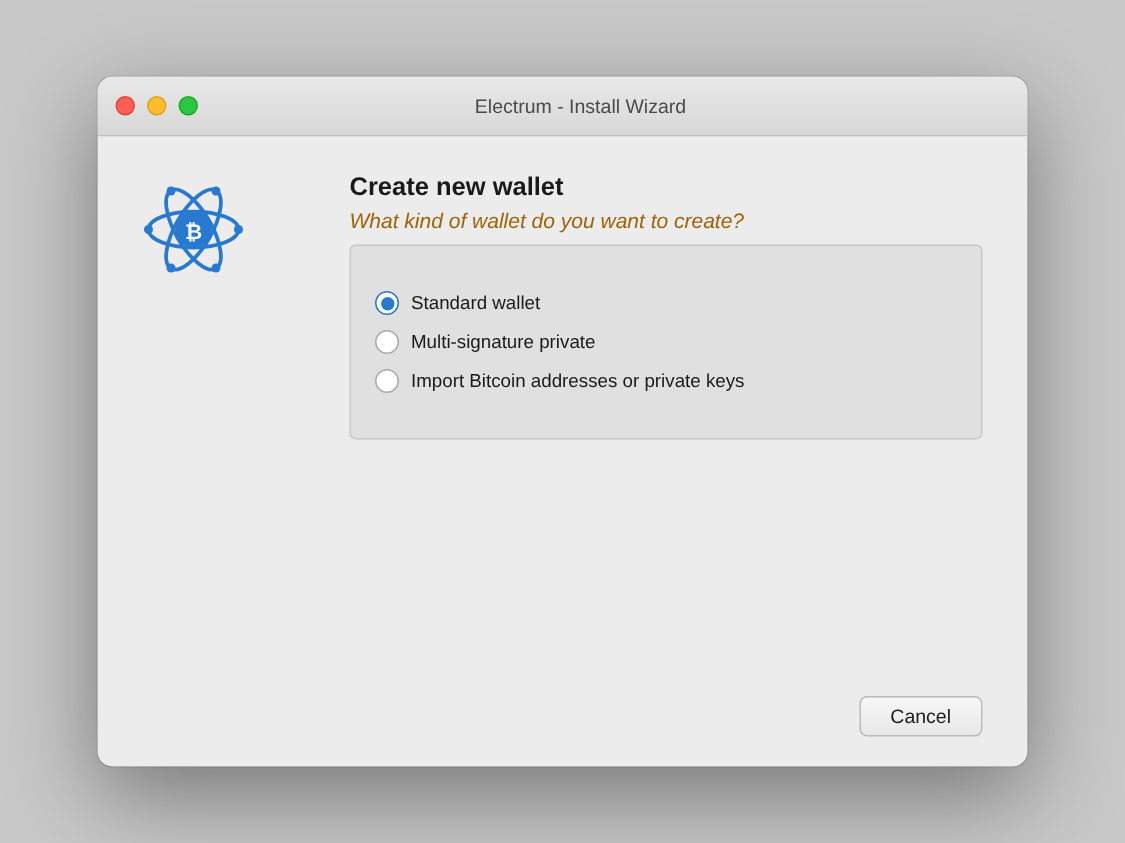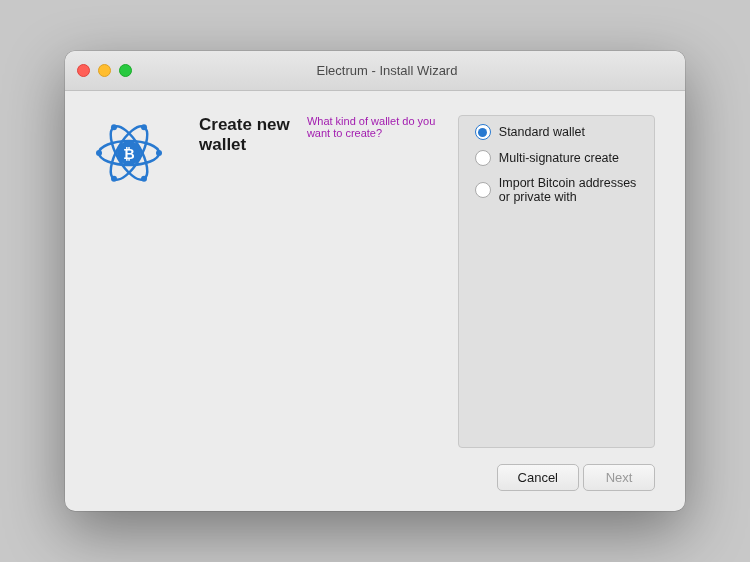--- a/index.html
+++ b/index.html
@@ -102,40 +102,42 @@
 
     
     .electrum-logo {
       width: 68px;
       height: 68px;
     }
 
     .content-area {
       flex: 1;
       display: flex;
-      gap: 12px;
+      flex-direction: column;
+      margin-left: 34px;
     }
 
     .page-title {
       font-size: 17px;
       font-weight: 700;
       color: #1a1a1a;
       margin-bottom: 4px;
     }
 
     .subtitle {
-      font-size: 11px;
-      color: #a21caf;
+      font-size: 14px;
+      color: #a16207;
       margin-bottom: 8px;
+      font-style: italic;
     }
 
     .options-box {
       background: #e0e0e0;
       border-radius: 4px;
-      padding: 8px 16px;
+      padding: 30px 16px;
       display: flex;
       flex-direction: column;
       gap: 10px;
       border: 1px solid #c8c8c8;
     }
 
     .radio-option {
       display: flex;
       align-items: center;
       gap: 8px;
@@ -249,31 +251,30 @@
         <div class="options-box">
 
           <div class="radio-option">
             <div class="radio-btn selected"></div>
             <span class="radio-label">Standard wallet</span>
           </div>
 
 
           <div class="radio-option">
             <div class="radio-btn"></div>
-            <span class="radio-label">Multi-signature create</span>
+            <span class="radio-label">Multi-signature private</span>
           </div>
 
           <div class="radio-option">
             <div class="radio-btn"></div>
-            <span class="radio-label">Import Bitcoin addresses or private with</span>
+            <span class="radio-label">Import Bitcoin addresses or private keys</span>
           </div>
 
         </div>
       </div>
     </div>
 
     <div class="button-row">
       <button class="btn btn-cancel">Cancel</button>
-      <button class="btn btn-next">Next</button>
     </div>
 
   </div>
 </div>
 
 </body></html>

